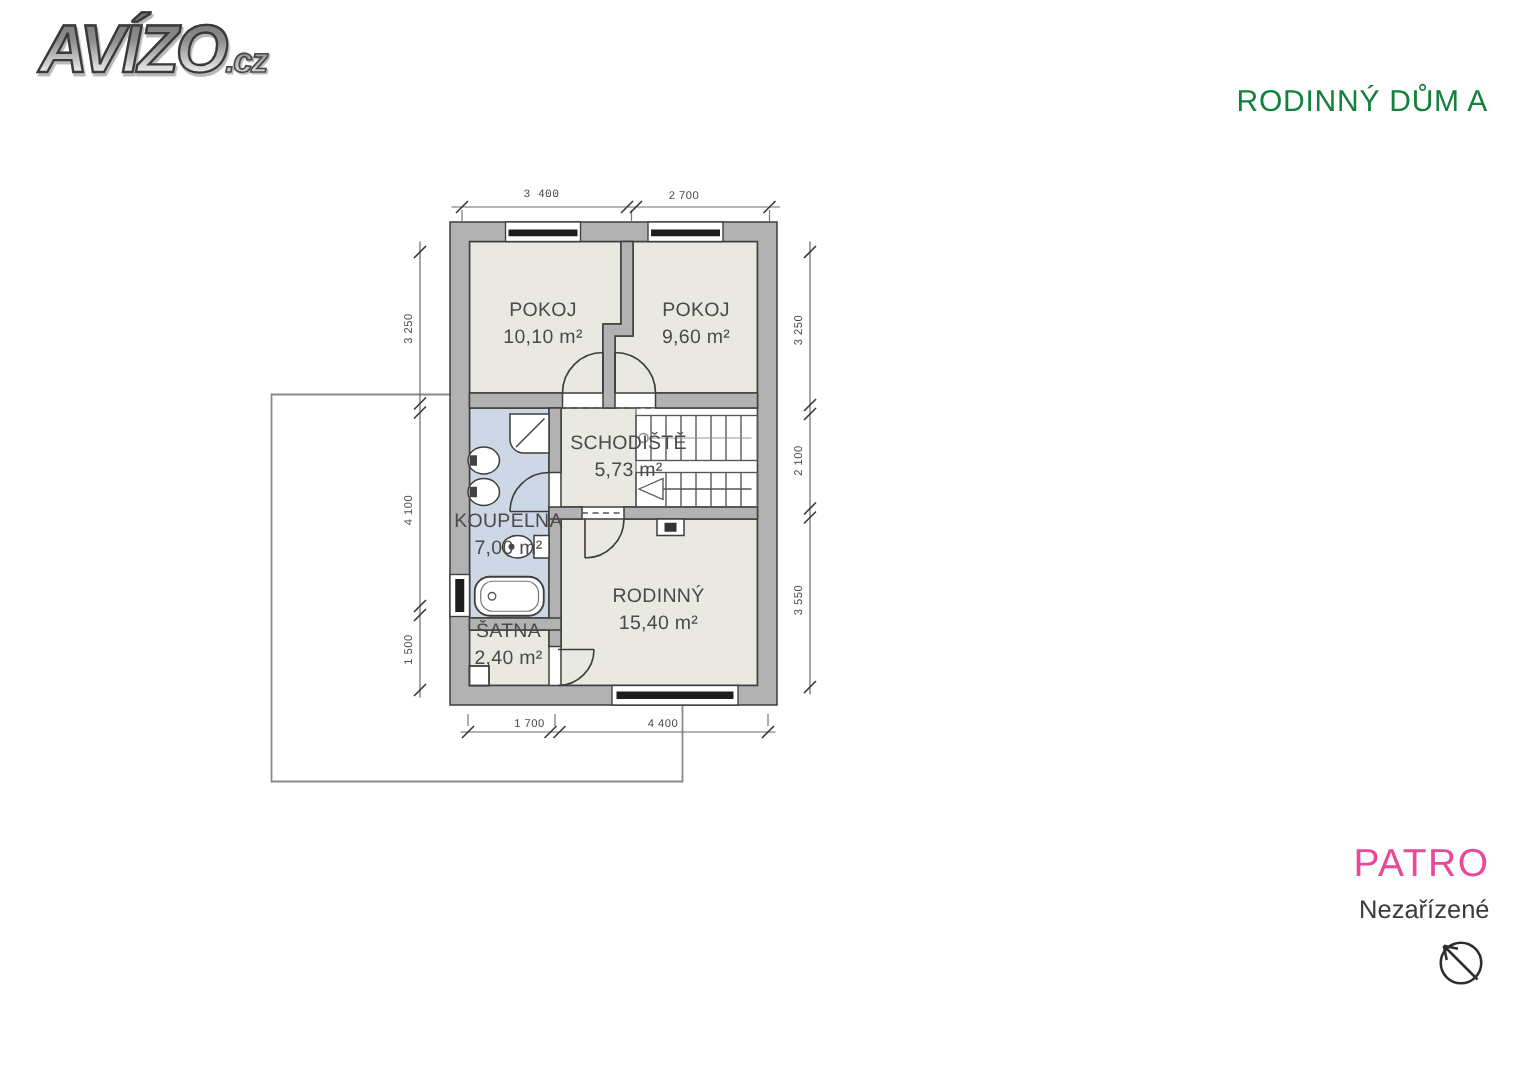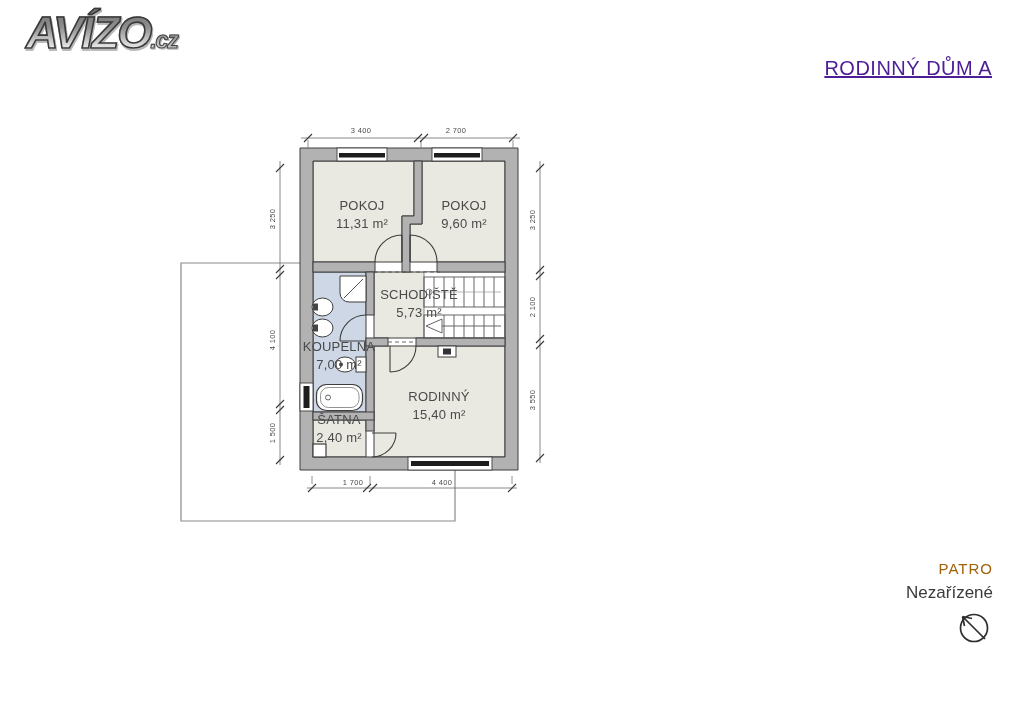--- a/index.html
+++ b/index.html
@@ -16,27 +16,27 @@
   @supports (-webkit-background-clip:text){
     .logo .brand{background:linear-gradient(180deg,#6f6f6f 0%,#8f8f8f 40%,#e9e9e9 80%,#ffffff 100%);
       -webkit-background-clip:text;background-clip:text;color:transparent;
       -webkit-text-stroke:1.6px #3a3a3a;filter:drop-shadow(1.5px 2px 0.5px rgba(0,0,0,0.28));}
     .logo .tld{background:linear-gradient(180deg,#7a7a7a 0%,#a5a5a5 45%,#f2f2f2 100%);
       -webkit-background-clip:text;background-clip:text;color:transparent;
       -webkit-text-stroke:1.1px #4a4a4a;filter:drop-shadow(1px 1.5px 0.5px rgba(0,0,0,0.28));}
   }
 
   
-  .page-title{position:absolute;right:66px;top:57px;font-size:20px;color:#4c1d95;
-              letter-spacing:0.5px;white-space:nowrap;text-decoration:underline;}
+  .page-title{position:absolute;right:66px;top:57px;font-size:20px;color:#15803d;
+              letter-spacing:0.5px;white-space:nowrap;}
 
   
   .footer{position:absolute;right:65px;top:560px;display:flex;flex-direction:column;
           align-items:flex-end;}
-  .floor-label{font-size:15px;color:#a16207;letter-spacing:1px;}
+  .floor-label{font-size:26px;color:#ec4899;letter-spacing:1px;}
   .state-label{font-size:17px;color:#3a3a3a;margin-top:6px;}
   .north{margin-top:9px;margin-right:3px;}
 
   
   .room-label{position:absolute;transform:translate(-50%,-50%);text-align:center;
       font-size:13px;color:#4a4a4a;line-height:1.35;letter-spacing:0.2px;white-space:nowrap;}
   .dim-label{position:absolute;transform:translate(-50%,-50%);font-size:7.5px;color:#4a4a4a;
       letter-spacing:0.3px;white-space:nowrap;}
   .dim-label.rot{transform:translate(-50%,-50%) rotate(-90deg);}
 </style>
@@ -138,21 +138,21 @@
     <g stroke="#3a3a3a" stroke-width="1.1">
       <path d="M304,142 L312,134 M414,142 L422,134 M420,142 L428,134 M509,142 L517,134"></path>
       <path d="M308,492 L316,484 M363,492 L371,484 M369,492 L377,484 M508,492 L516,484"></path>
       <path d="M276,172 L284,164 M276,273 L284,265 M276,279 L284,271 M276,408 L284,400 M276,414 L284,406 M276,464 L284,456"></path>
       <path d="M536,172 L544,164 M536,274 L544,266 M536,280 L544,272 M536,343 L544,335 M536,349 L544,341 M536,462 L544,454"></path>
     </g>
   </svg>
 
   <div class="room-label" style="left:362px;top:215px;">
     <div>POKOJ</div>
-    <div>11,31 m²</div>
+    <div>10,10 m²</div>
   </div>
   <div class="room-label" style="left:464px;top:215px;">
     <div>POKOJ</div>
     <div>9,60 m²</div>
   </div>
   <div class="room-label" style="left:419px;top:304px;">
     <div>SCHODIŠTĚ</div>
     <div>5,73 m²</div>
   </div>
   <div class="room-label" style="left:339px;top:356px;">
@@ -161,21 +161,21 @@
   </div>
   <div class="room-label" style="left:439px;top:406px;">
     <div>RODINNÝ</div>
     <div>15,40 m²</div>
   </div>
   <div class="room-label" style="left:339px;top:429px;">
     <div>ŠATNA</div>
     <div>2,40 m²</div>
   </div>
 
-  <div class="dim-label" style="left:361px;top:130px;">3 400</div>
+  <div class="dim-label" style="left:361px;top:130px;font-family:Liberation Mono, monospace;">3 400</div>
   <div class="dim-label" style="left:456px;top:130px;">2 700</div>
   <div class="dim-label" style="left:337px;top:482px;margin-left:16px;">1 700</div>
   <div class="dim-label" style="left:442px;top:482px;">4 400</div>
   <div class="dim-label rot" style="left:272px;top:219px;">3 250</div>
   <div class="dim-label rot" style="left:272px;top:340px;">4 100</div>
   <div class="dim-label rot" style="left:272px;top:433px;">1 500</div>
   <div class="dim-label rot" style="left:532px;top:220px;">3 250</div>
   <div class="dim-label rot" style="left:532px;top:307px;">2 100</div>
   <div class="dim-label rot" style="left:532px;top:400px;">3 550</div>
 

